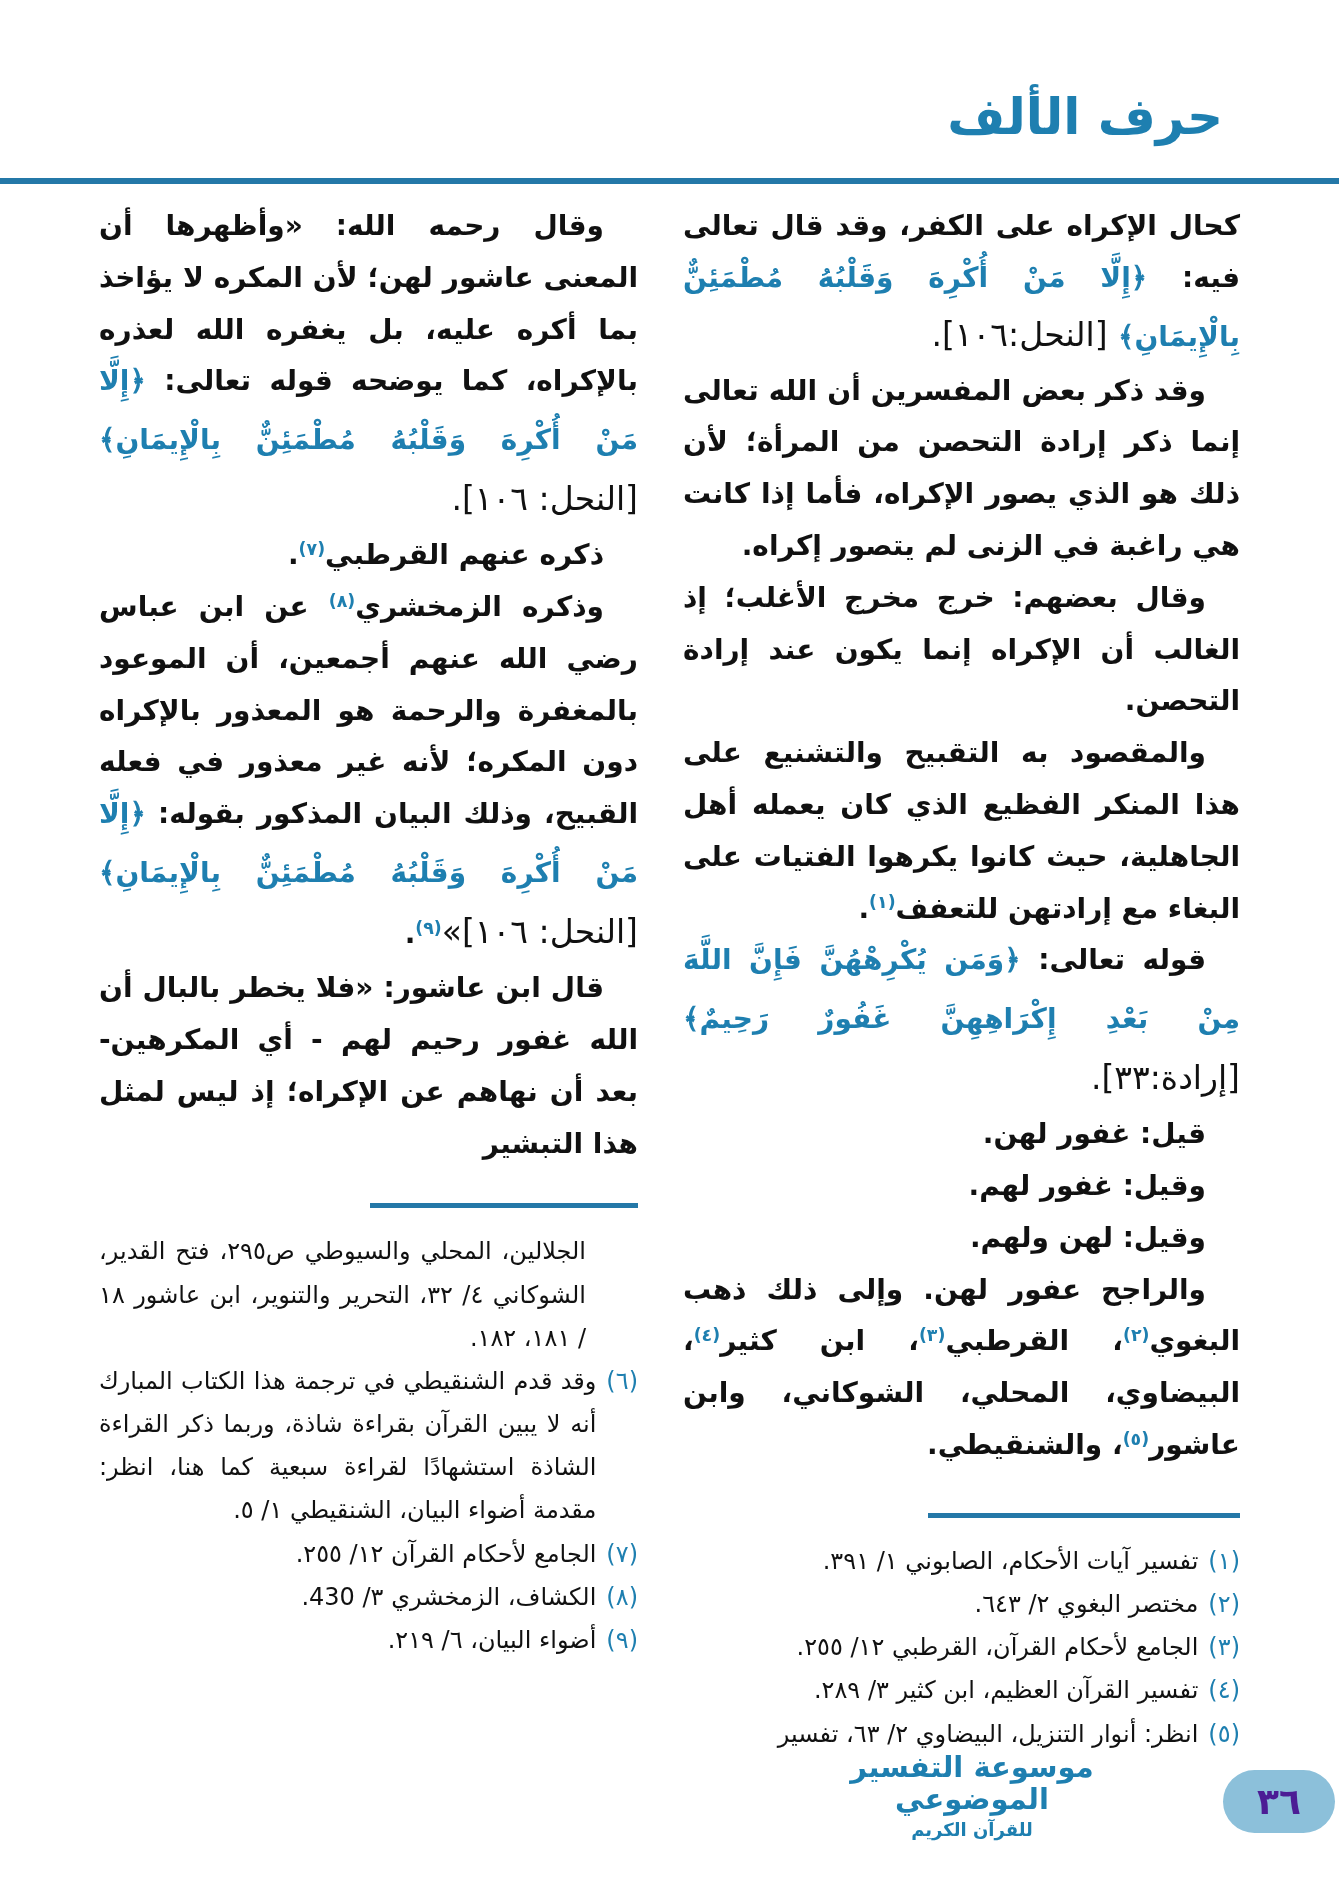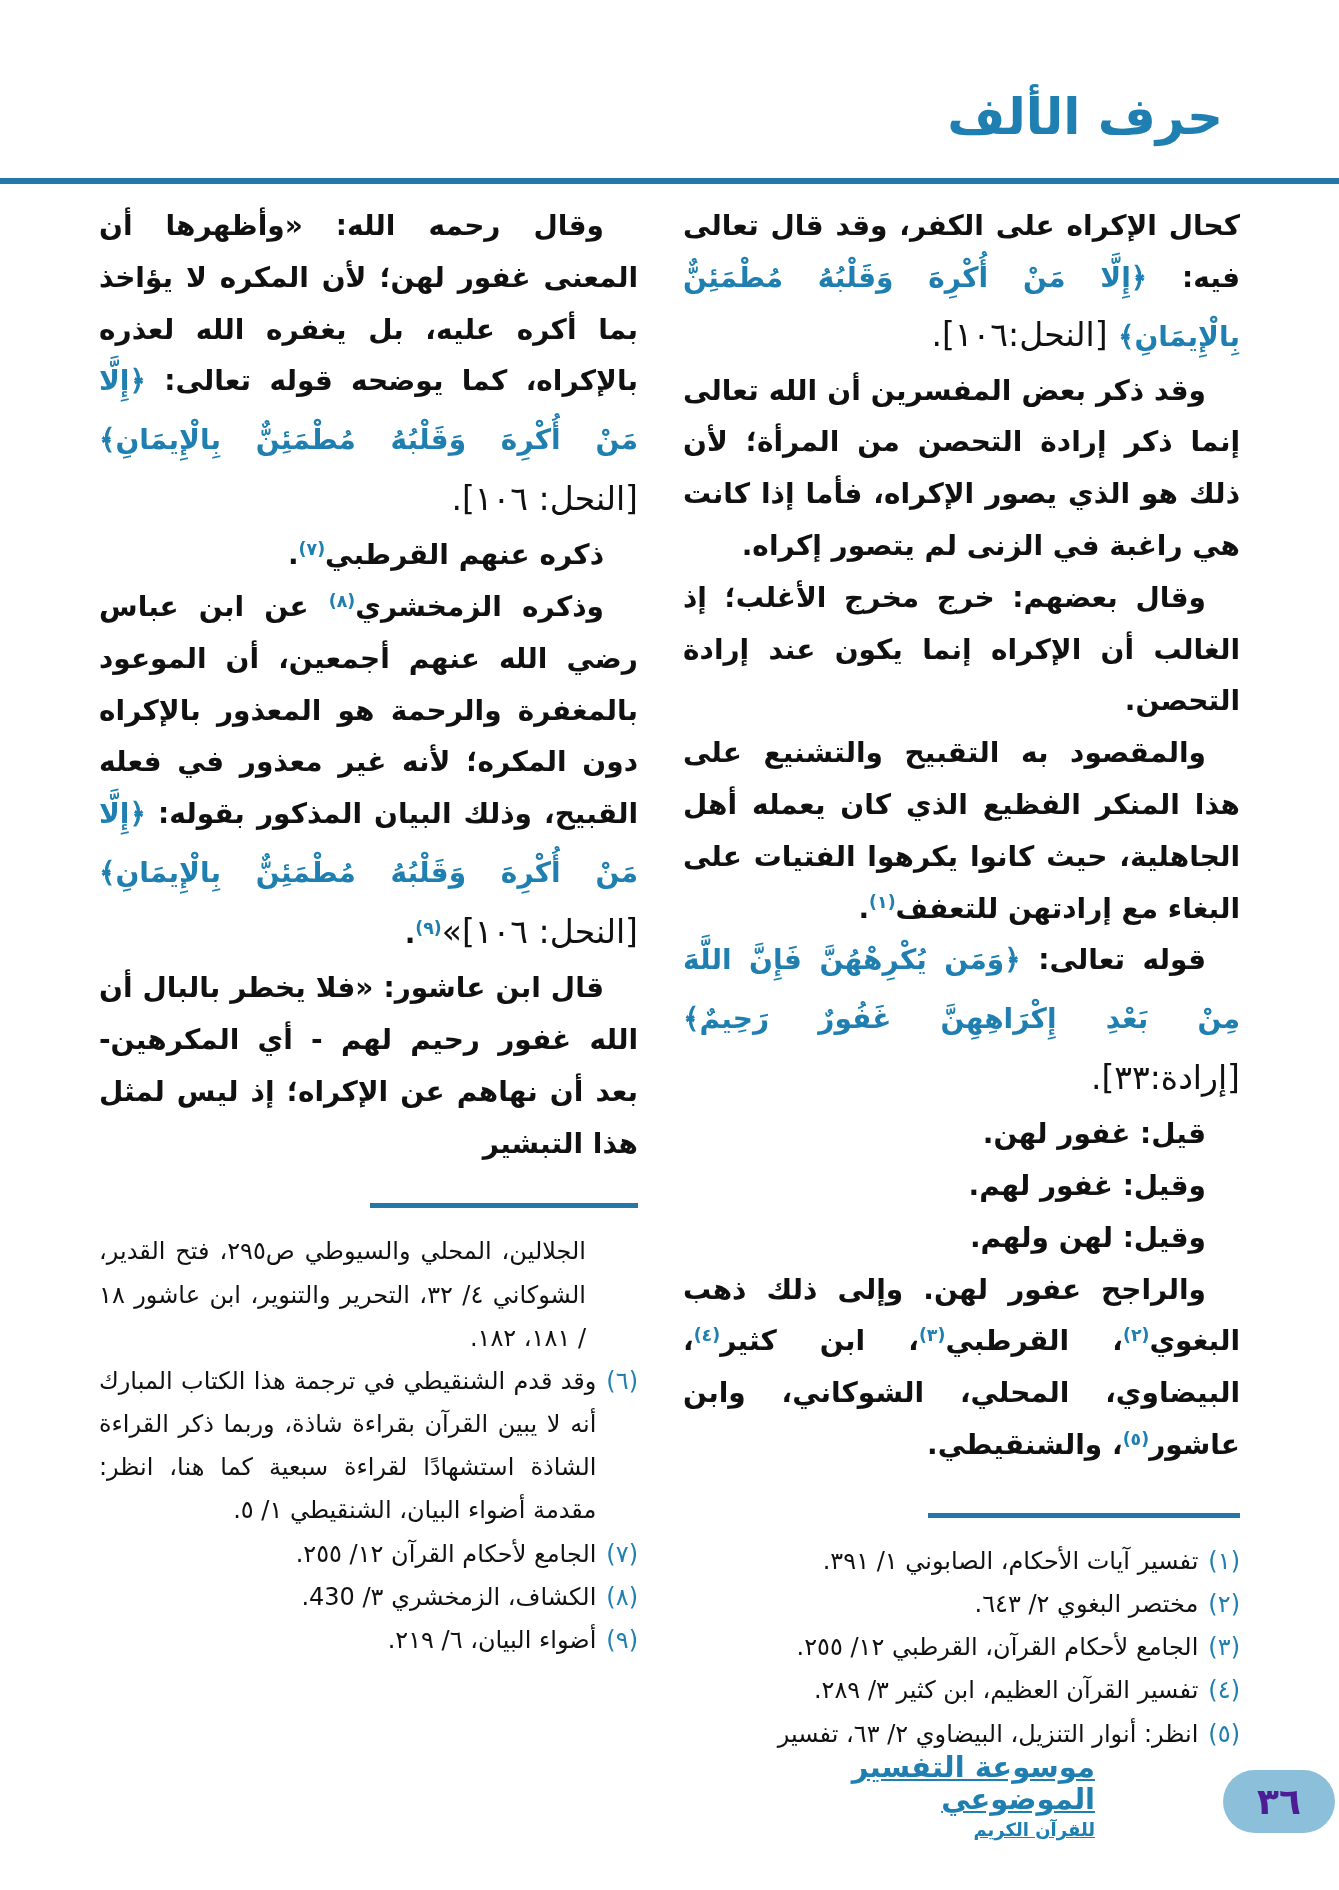--- a/index.html
+++ b/index.html
@@ -84,24 +84,23 @@
     color:var(--accent);
     white-space:nowrap;
   }
   .footnote .fn-text{flex:1;min-width:0;}
   .footnote.cont{padding-right:52px;}
   .footer-logo{
     position:absolute;
     bottom:50px;
     right:244px;
     width:246px;
-    text-align:right;
+    text-align:center;
     color:var(--accent);
     line-height:1.1;
-    text-decoration:underline;
   }
   .footer-logo .logo-line1{
     font-size:29px;
     font-weight:bold;
   }
   .footer-logo .logo-line2{
     font-size:18px;
     font-weight:bold;
     margin-top:4px;
   }
@@ -154,21 +153,21 @@
         <div class="footnote">
           <span class="fn-marker">(٤)</span>
           <span class="fn-text">تفسير القرآن العظيم، ابن كثير ٣/ ٢٨٩.</span>
         </div>
         <div class="footnote">
           <span class="fn-marker">(٥)</span>
           <span class="fn-text">انظر: أنوار التنزيل، البيضاوي ٢/ ٦٣، تفسير</span>
         </div>
       </section>
     <section class="col col-left">
-        <p class="para"><span class="r-body">وقال رحمه الله: «وأظهرها أن المعنى غفور لهن؛ لأن المكره لا يؤاخذ بما أكره عليه، بل يغفره الله لعذره بالإكراه، كما يوضحه قوله تعالى: </span><span class="r-quran">﴿إِلَّا مَنْ أُكْرِهَ وَقَلْبُهُ مُطْمَئِنٌّ بِالْإِيمَانِ﴾</span><span class="r-ref"> [النحل: ١٠٦].</span></p>
+        <p class="para"><span class="r-body">وقال رحمه الله: «وأظهرها أن المعنى عاشور لهن؛ لأن المكره لا يؤاخذ بما أكره عليه، بل يغفره الله لعذره بالإكراه، كما يوضحه قوله تعالى: </span><span class="r-quran">﴿إِلَّا مَنْ أُكْرِهَ وَقَلْبُهُ مُطْمَئِنٌّ بِالْإِيمَانِ﴾</span><span class="r-ref"> [النحل: ١٠٦].</span></p>
         <p class="para"><span class="r-body">ذكره عنهم القرطبي</span><span class="r-fnref">(٧)</span><span class="r-body">.</span></p>
         <p class="para"><span class="r-body">وذكره الزمخشري</span><span class="r-fnref">(٨)</span><span class="r-body"> عن ابن عباس رضي الله عنهم أجمعين، أن الموعود بالمغفرة والرحمة هو المعذور بالإكراه دون المكره؛ لأنه غير معذور في فعله القبيح، وذلك البيان المذكور بقوله: </span><span class="r-quran">﴿إِلَّا مَنْ أُكْرِهَ وَقَلْبُهُ مُطْمَئِنٌّ بِالْإِيمَانِ﴾</span><span class="r-ref"> [النحل: ١٠٦]»</span><span class="r-fnref">(٩)</span><span class="r-body">.</span></p>
         <p class="para"><span class="r-body">قال ابن عاشور: «فلا يخطر بالبال أن الله غفور رحيم لهم - أي المكرهين- بعد أن نهاهم عن الإكراه؛ إذ ليس لمثل هذا التبشير</span></p>
         <div class="fn-rule"></div>
         <div class="footnote cont">
           <span class="fn-text">الجلالين، المحلي والسيوطي ص٢٩٥، فتح القدير، الشوكاني ٤/ ٣٢، التحرير والتنوير، ابن عاشور ١٨ / ١٨١، ١٨٢.</span>
         </div>
         <div class="footnote">
           <span class="fn-marker">(٦)</span>
           <span class="fn-text">وقد قدم الشنقيطي في ترجمة هذا الكتاب المبارك أنه لا يبين القرآن بقراءة شاذة، وربما ذكر القراءة الشاذة استشهادًا لقراءة سبعية كما هنا، انظر: مقدمة أضواء البيان، الشنقيطي ١/ ٥.</span>

